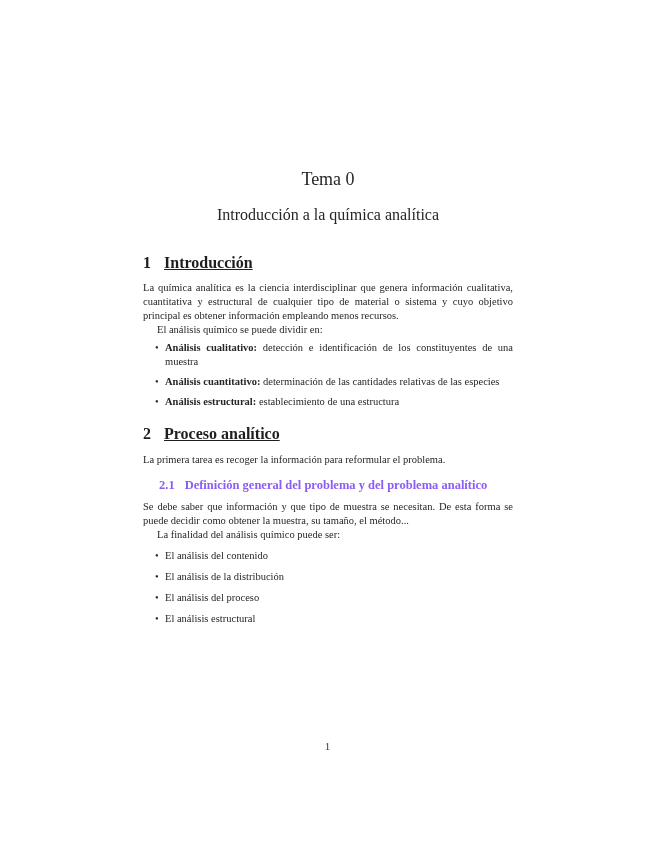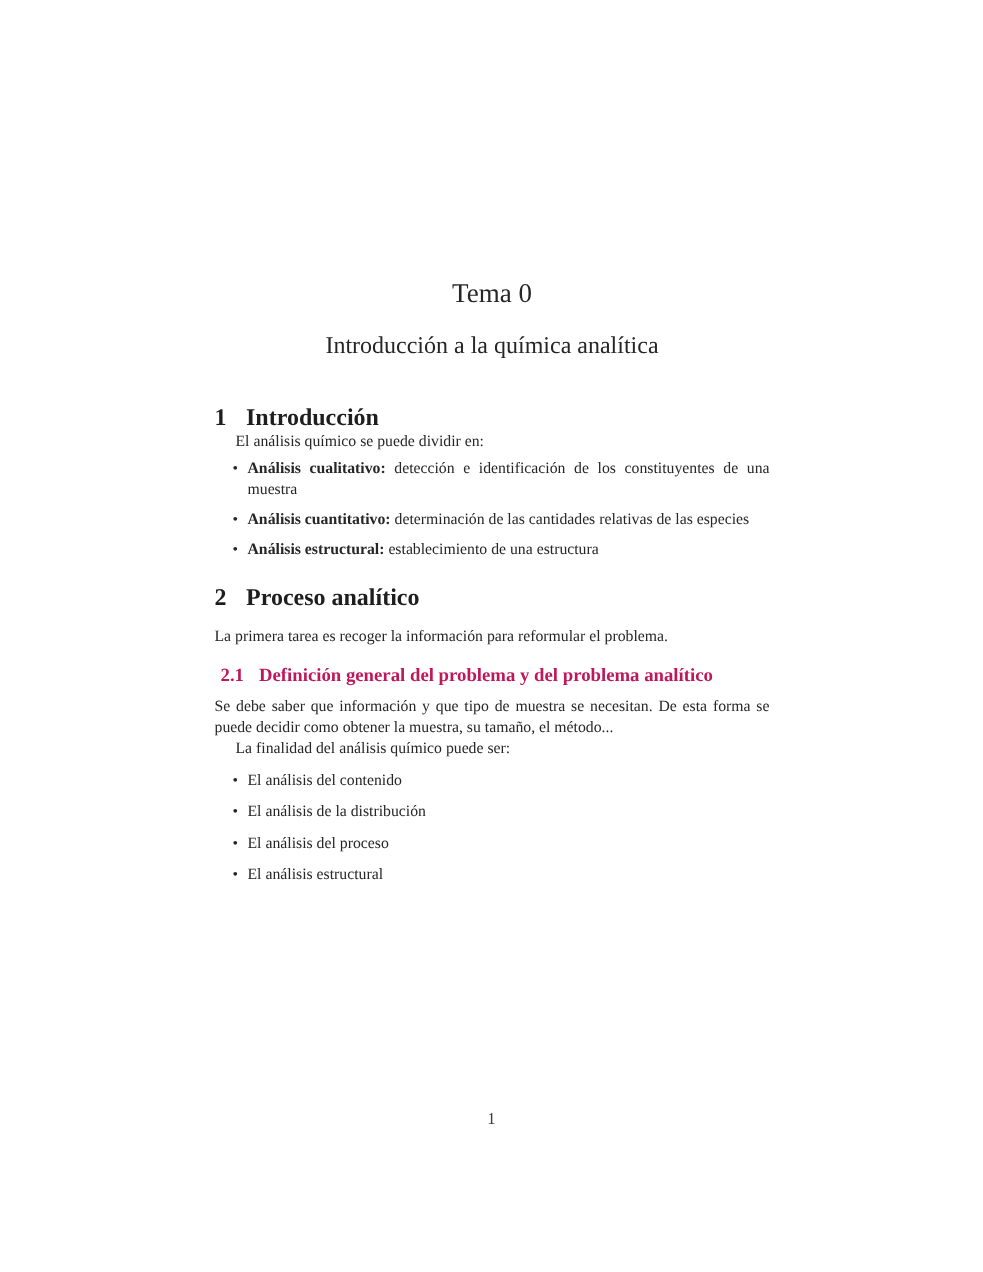--- a/index.html
+++ b/index.html
@@ -16,21 +16,21 @@
     overflow: hidden;
   }
   .page {
     position: absolute;
     inset: 0;
     background: #ffffff;
   }
   .content {
     position: absolute;
     left: 143px;
-    top: 16px;
+    top: 0;
     width: 370px;
   }
   .doc-title {
     margin: 169px 0 0 0;
     font-size: 18px;
     font-weight: normal;
     line-height: 21px;
     text-align: center;
   }
   .doc-subtitle {
@@ -38,34 +38,35 @@
     font-size: 16px;
     line-height: 14px;
     text-align: center;
   }
   .sec-heading {
     margin: 31px 0 0 0;
     font-size: 16px;
     font-weight: bold;
     line-height: 19px;
     color: #1e1e1e;
+    text-decoration: underline;
   }
   .sec-heading.sec2 {
     margin-top: 15px;
   }
   .sec-num {
     display: inline-block;
     margin-right: 13px;
   }
   .subsec-heading {
-    margin: 11px 0 0 4px;
+    margin: 11px 0 0 16px;
     font-size: 12.5px;
     font-weight: bold;
     line-height: 15px;
-    color: #be185d;
+    color: #8b5cf6;
   }
   .subsec-num {
     display: inline-block;
     margin-right: 10px;
   }
   p.body {
     margin: 0;
     font-size: 10.5px;
     line-height: 14px;
     text-align: justify;
@@ -129,20 +130,21 @@
 <div class="page">
   <div class="content">
 
     <h1 class="doc-title">Tema 0</h1>
     <div class="doc-subtitle">Introducción a la química analítica</div>
 
     <div class="sec-heading">
       <span class="sec-num">1</span><span>Introducción</span>
     </div>
 
+    <p class="body first">La química analítica es la ciencia interdisciplinar que genera información cualitativa, cuantitativa y estructural de cualquier tipo de material o sistema y cuyo objetivo principal es obtener información empleando menos recursos.</p>
     <p class="body indented">El análisis químico se puede dividir en:</p>
 
     <ul class="bullets">
       <li>
         <span class="marker">•</span><span class="term">Análisis cualitativo:</span> <span>detección e identificación de los constituyentes de una muestra</span>
       </li>
       <li>
         <span class="marker">•</span><span class="term">Análisis cuantitativo:</span> <span>determinación de las cantidades relativas de las especies</span>
       </li>
       <li>

